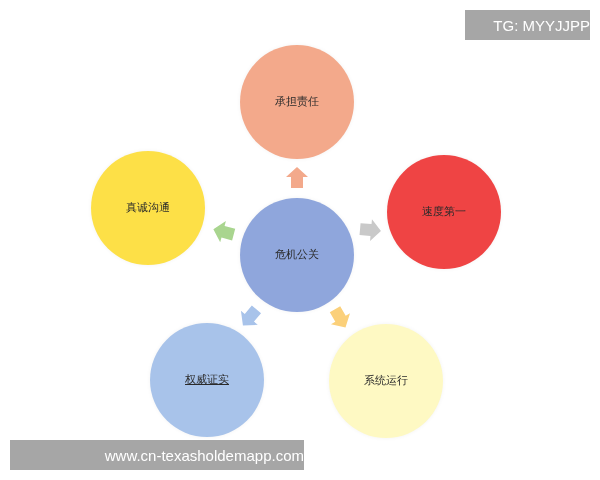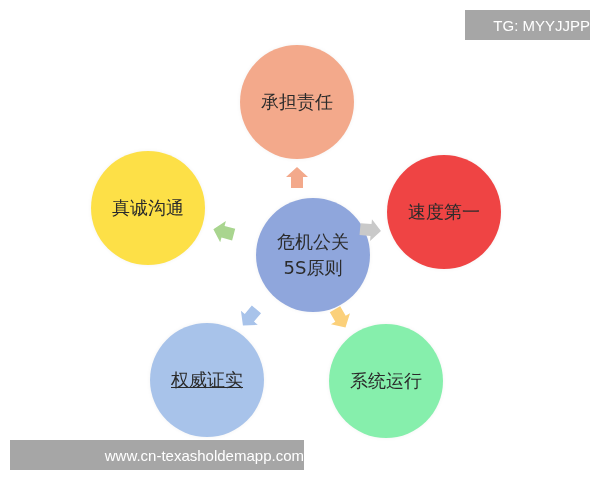--- a/index.html
+++ b/index.html
@@ -3,21 +3,21 @@
 <meta charset="utf-8">
 <style>
   html, body { margin: 0; padding: 0; }
   body {
     width: 600px; height: 480px; background: #ffffff; position: relative; overflow: hidden;
     font-family: "DejaVu Sans", sans-serif;
   }
   .circle {
     position: absolute; border-radius: 50%;
     display: flex; align-items: center; justify-content: center; flex-direction: column;
-    color: #2b2b2b; font-size: 18px; line-height: 26px; text-align: center;
+    color: #2b2b2b; font-size: 11px; line-height: 26px; text-align: center;
     box-shadow: 0 0 4px rgba(0,0,0,0.05);
   }
   .arrow { position: absolute; width: 0; height: 0; }
   .arrow svg { position: absolute; left: -12px; top: -12px; }
   .badge {
     position: absolute; background: #a6a6a6; color: #ffffff;
     font-family: "Liberation Sans", sans-serif; font-size: 15px;
     display: flex; align-items: center; justify-content: flex-end;
   }
 </style>
@@ -25,35 +25,34 @@
 <body>
 
 <div class="circle" style="left:240px; top:45px; width:114px; height:114px; background:#f3a98b;">
   <span>承担责任</span>
 </div>
 
 <div class="circle" style="left:387px; top:155px; width:114px; height:114px; background:#ef4444;">
   <span>速度第一</span>
 </div>
 
-<div class="circle" style="left:329px; top:324px; width:114px; height:114px; background:#86efac;">
+<div class="circle" style="left:329px; top:324px; width:114px; height:114px; background:#fef9c3;">
   <span>系统运行</span>
 </div>
 
 <div class="circle" style="left:150px; top:323px; width:114px; height:114px; background:#a8c3ea;text-decoration:underline;">
   <span>权威证实</span>
 </div>
 
 <div class="circle" style="left:91px; top:151px; width:114px; height:114px; background:#fde047;">
   <span>真诚沟通</span>
 </div>
 
-<div class="circle" style="left:256px; top:198px; width:114px; height:114px; background:#8fa6dc;">
+<div class="circle" style="left:240px; top:198px; width:114px; height:114px; background:#8fa6dc;">
   <span>危机公关</span>
-  <span>5S原则</span>
 </div>
 
 <div class="arrow" style="left:297px; top:178px;">
   <svg width="24" height="24" viewBox="0 0 24 24">
       <polygon points="12,1 23,11 18,11 18,22 6,22 6,11 1,11" fill="#f3a98b"></polygon>
     </svg>
 </div>
 <div class="arrow" style="left:370px; top:230px;">
   <svg width="24" height="24" viewBox="0 0 24 24" style="transform:rotate(95deg)">
       <polygon points="12,1 23,11 18,11 18,22 6,22 6,11 1,11" fill="#c9c9c9"></polygon>

